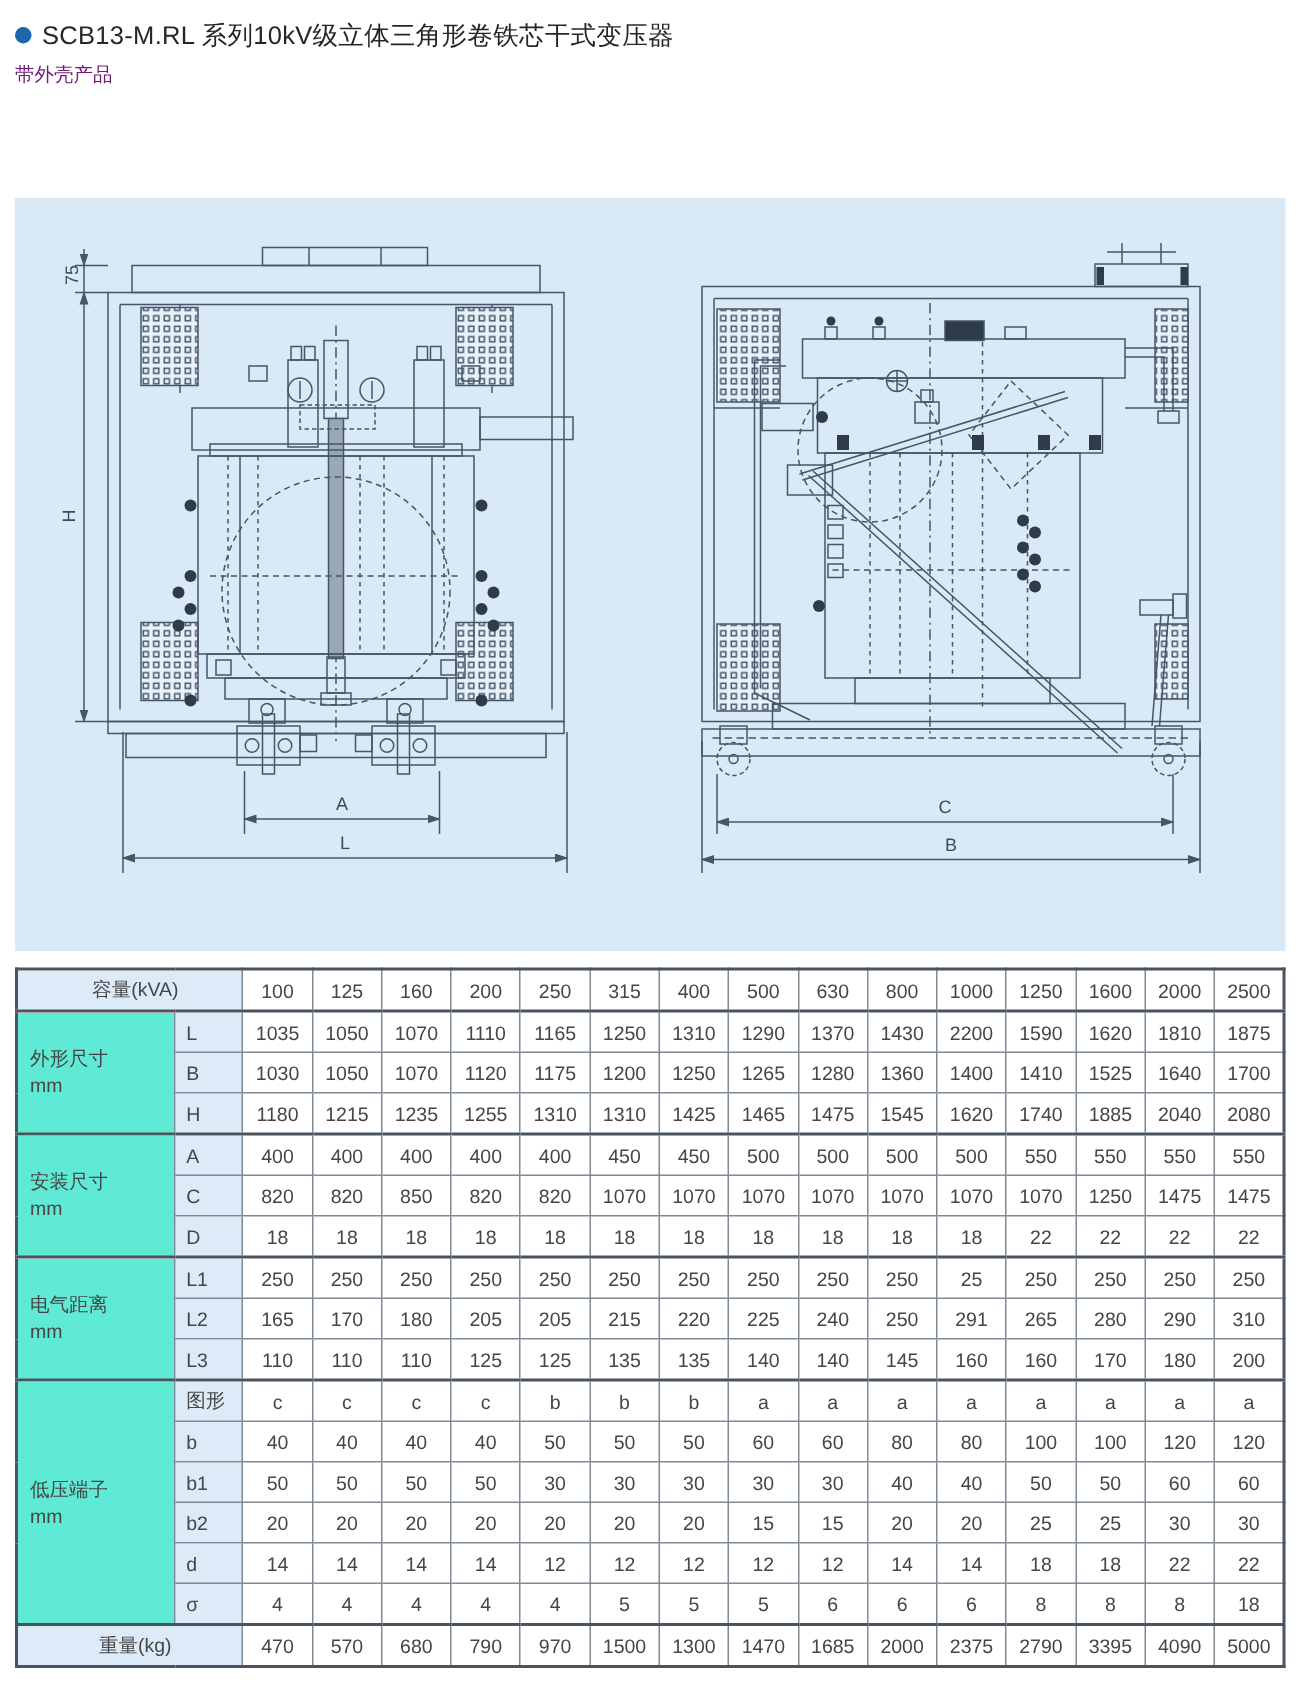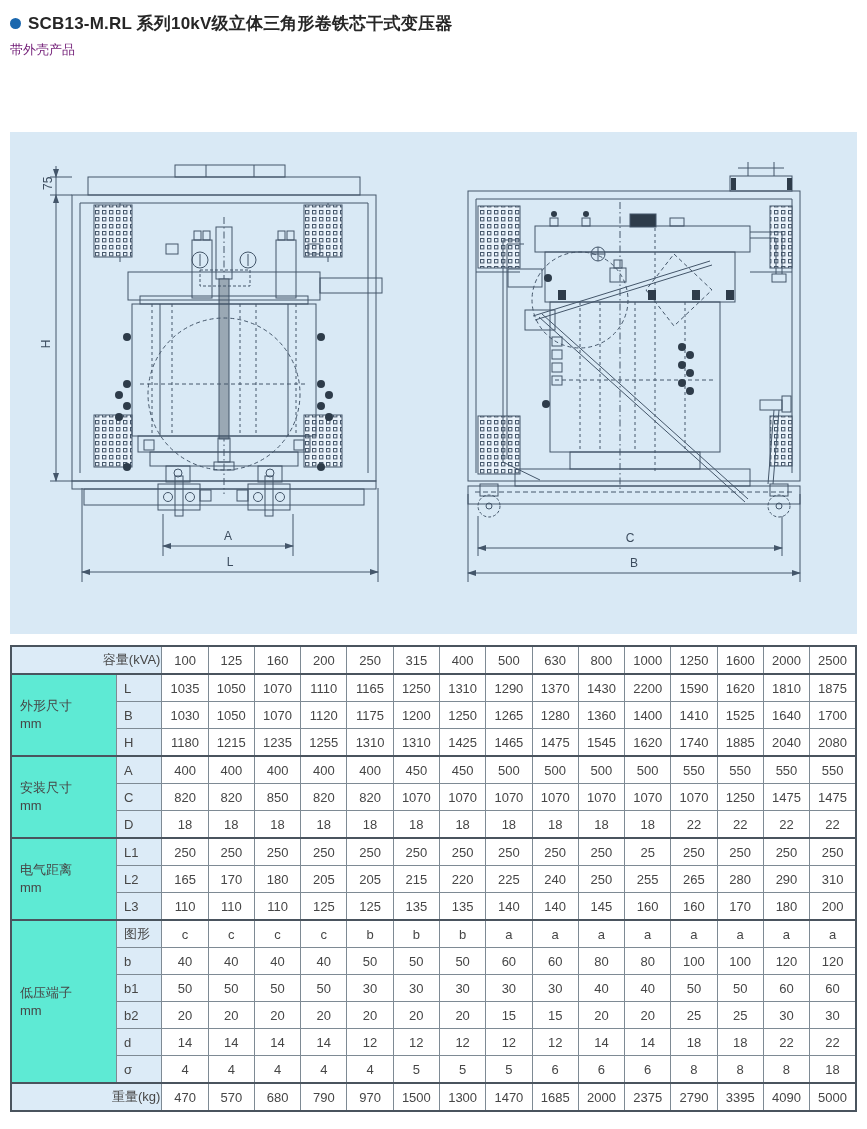--- a/index.html
+++ b/index.html
@@ -5,42 +5,42 @@
   html,body{margin:0;padding:0;}
   body{
     width:867px;height:1129px;position:relative;background:#ffffff;
     font-family:"Liberation Sans","DejaVu Sans",sans-serif;color:#333;
     overflow:hidden;
   }
   
   .doc-header{position:absolute;left:10px;top:12px;width:840px;}
   .title-line{display:flex;align-items:center;gap:7px;}
   .bullet{width:11px;height:11px;border-radius:50%;background:#1a67ae;flex:0 0 auto;}
-  .doc-title{font-size:17px;font-weight:bold;color:#262626;letter-spacing:0.2px;}
+  .doc-title{font-size:17px;font-weight:normal;color:#262626;letter-spacing:0.2px;}
   .doc-subtitle{margin-top:22px;font-size:15px;color:#303030;}
   .doc-note{margin-top:6px;font-size:13px;color:#701a75;}
   
   .drawing-panel{
     position:absolute;left:10px;top:132px;width:847px;height:502px;
     background:#d9e9f5;display:flex;
   }
   .drawing-panel svg{display:block;}
   svg text{font-family:"Liberation Sans","DejaVu Sans",sans-serif;font-size:12px;fill:#3c4c5e;}
   
   .spec-table-wrap{position:absolute;left:10px;top:645px;width:847px;}
   table.spec{
     border-collapse:collapse;table-layout:fixed;width:847px;
     font-size:13px;color:#464646;
   }
   table.spec td{
     border:1px solid #7e8a94;text-align:center;height:26px;
     padding:0 1px;overflow:hidden;white-space:nowrap;
   }
   table.spec td.lbl{
-    background:#dcebf7;text-align:right;padding-left:8px;
+    background:#dcebf7;text-align:center;padding-left:8px;
   }
   table.spec td.sub{
     background:#dcebf7;text-align:left;padding-left:7px;
   }
   table.spec td.glbl{
     background:#5eead4;text-align:left;padding-left:8px;line-height:18px;
   }
   table.spec{border:2px solid #4a545e;}
   table.spec tr.gs td{border-top:2px solid #4a545e;}
 </style>
@@ -457,21 +457,21 @@
           <td>165</td>
           <td>170</td>
           <td>180</td>
           <td>205</td>
           <td>205</td>
           <td>215</td>
           <td>220</td>
           <td>225</td>
           <td>240</td>
           <td>250</td>
-          <td>255</td>
+          <td>291</td>
           <td>265</td>
           <td>280</td>
           <td>290</td>
           <td>310</td>
         </tr>
         <tr>
           <td class="sub">L3</td>
           <td>110</td>
           <td>110</td>
           <td>110</td>

